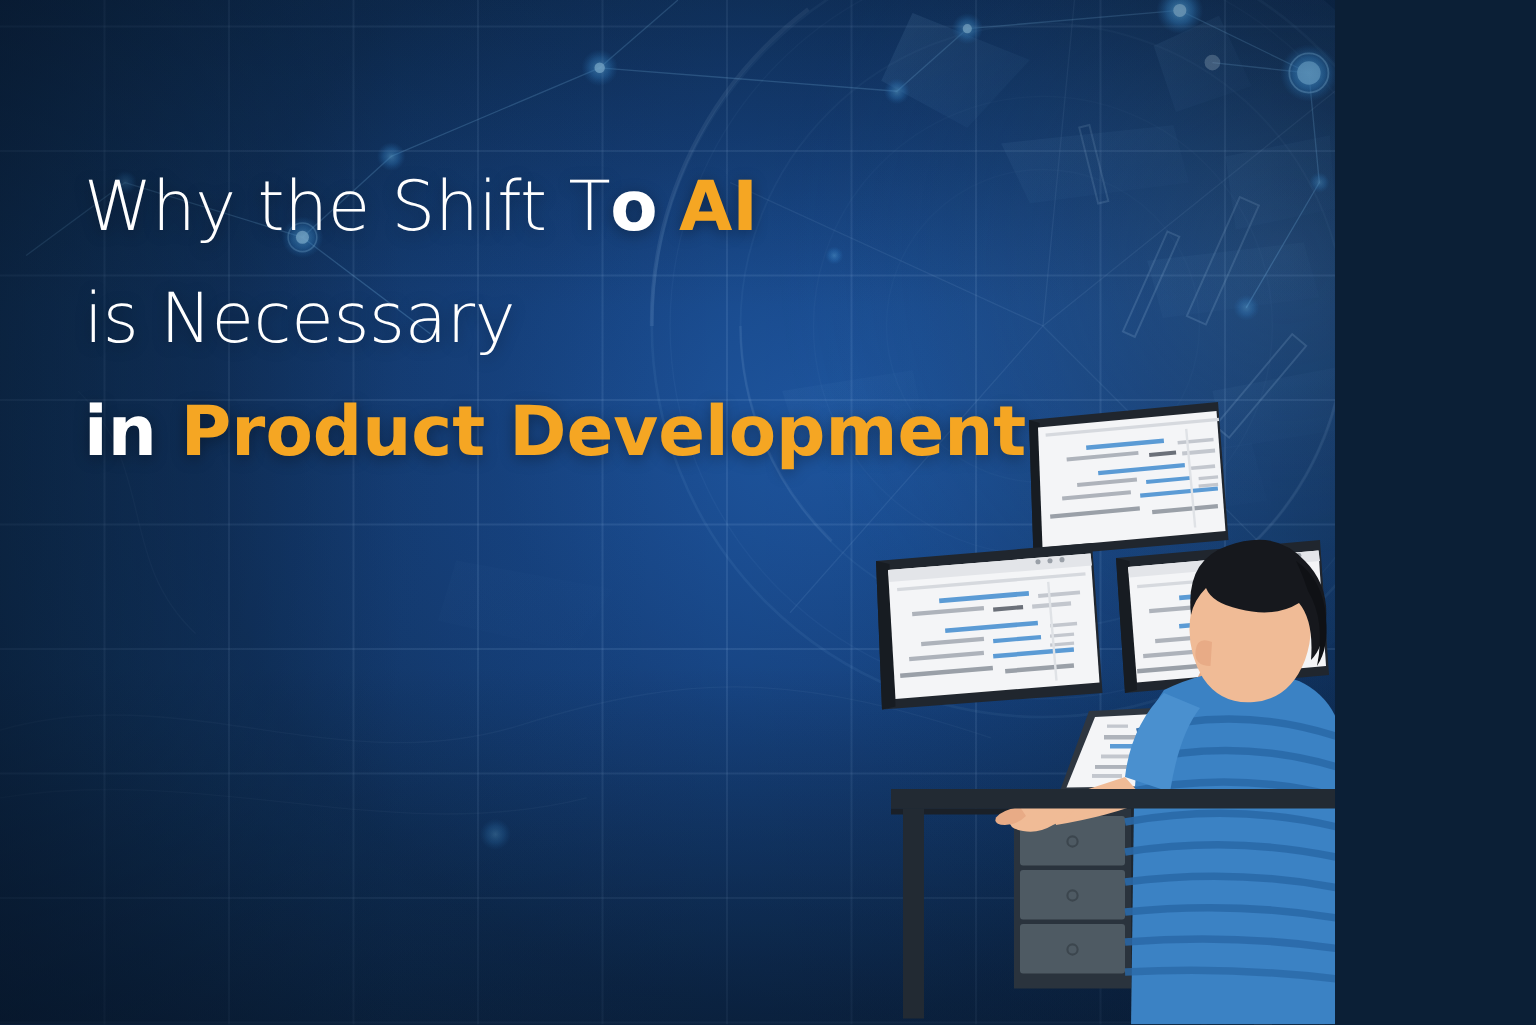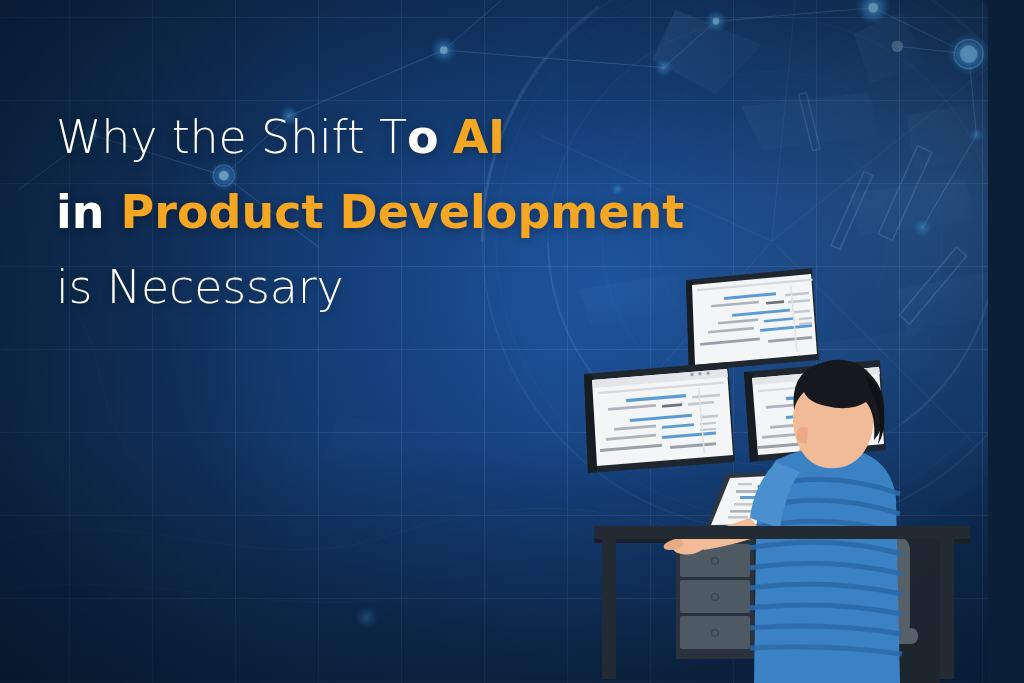--- a/index.html
+++ b/index.html
@@ -1,21 +1,21 @@
 <!DOCTYPE html>
 <html><head>
 <meta charset="utf-8">
 <title>Why the Shift To AI in Product Development is Necessary</title>
 <style>
   * { margin:0; padding:0; box-sizing:border-box; }
   html,body { width:1024px; height:683px; overflow:hidden; background:#0b1f36; }
 
   .banner{
     position:relative;
-    width:988px; height:683px;
+    width:890px; height:683px;
     overflow:hidden;
     font-family:"DejaVu Sans","Liberation Sans",sans-serif;
     background:
       radial-gradient(ellipse 78% 95% at 62% 42%, rgba(30,86,160,0.95) 0%, rgba(22,66,128,0.75) 32%, rgba(14,43,88,0.35) 60%, rgba(9,28,56,0) 80%),
       radial-gradient(ellipse 120% 120% at 50% 45%, #1b4b8f 0%, #123966 38%, #0c2545 64%, #081b33 85%, #061527 100%);
   }
 
   
   .grid{
     position:absolute; inset:0;
@@ -180,23 +180,23 @@
       </g>
     </g>
   </svg>
 
   <div class="grid"></div>
   <div class="grid-fade"></div>
 
   <div class="headline">
     <div class="hl-line l1"><span>Why the Shift T</span><span class="w-bold">o</span> <span class="w-accent">AI</span></div>
 
+    <div class="hl-line l3"><span>is Necessary</span></div>
+
     <div class="hl-line l2"><span class="w-white">in</span> <span class="w-accent">Product Development</span></div>
-
-    <div class="hl-line l3"><span>is Necessary</span></div>
   </div>
 
   <svg class="illustration" viewBox="0 0 444 433" aria-hidden="true">
     <defs>
       <clipPath id="illClip">
           <rect x="0" y="0" width="444" height="433"></rect>
         </clipPath>
       <clipPath id="scr1">
           <rect x="22" y="13" width="128" height="86" rx="1"></rect>
         </clipPath>

